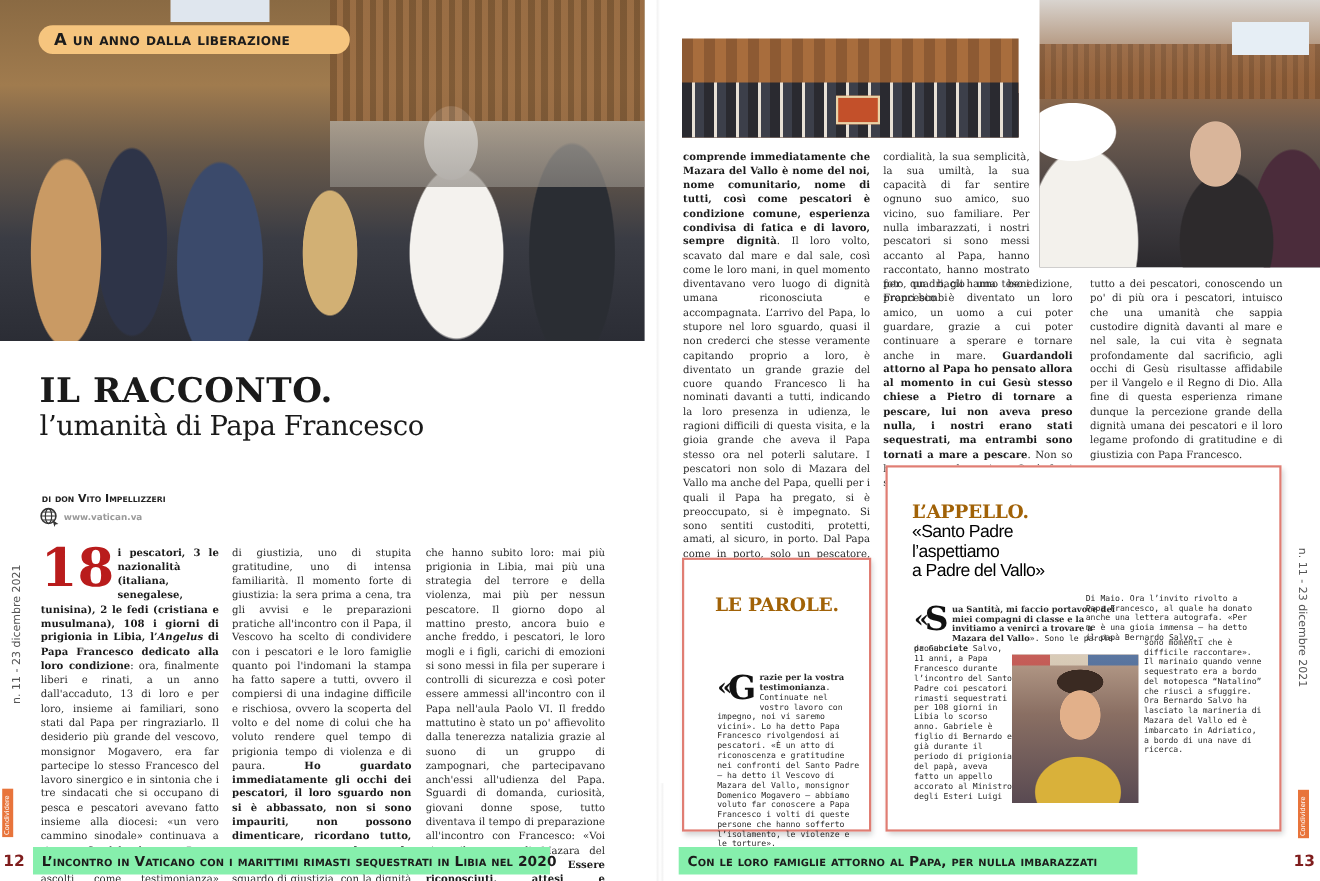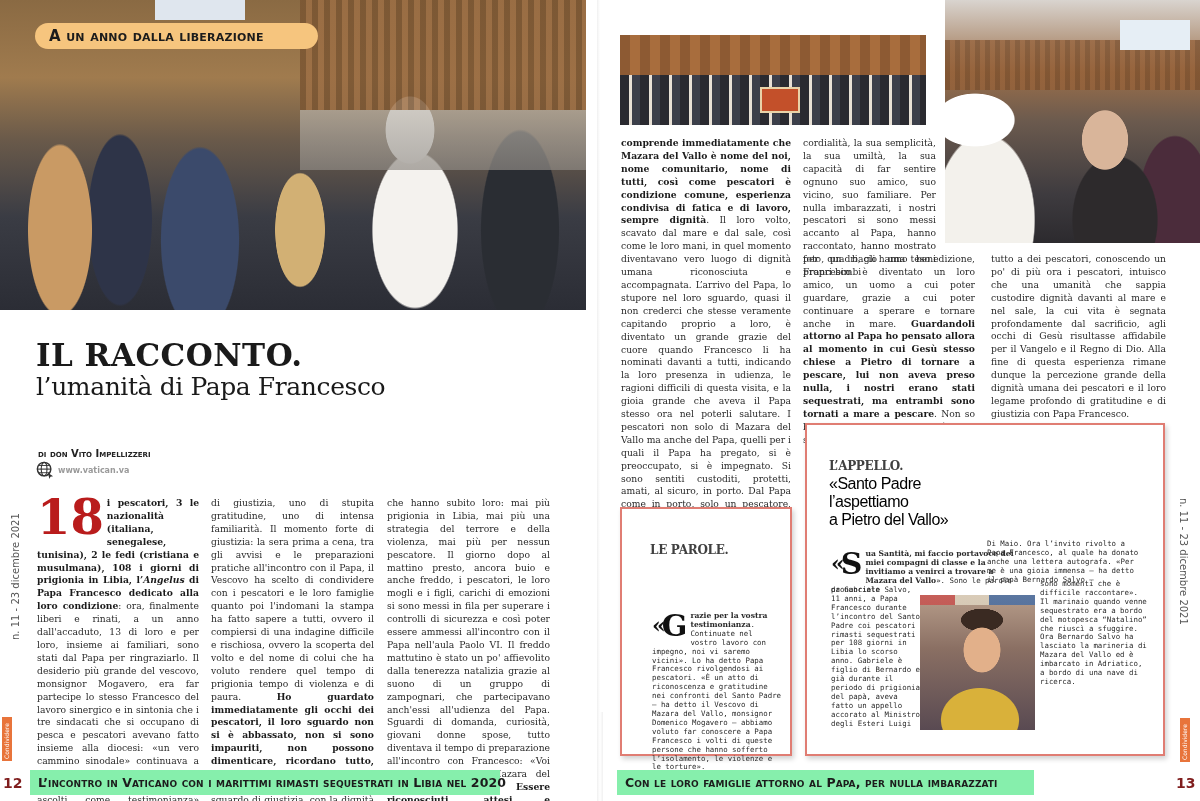--- a/index.html
+++ b/index.html
@@ -91,21 +91,21 @@
   #col-5b { left: 803px; top: 253px; width: 172px; }
   #col-6 { left: 991px; top: 253px; width: 175px; }
 
   .dropcap { float: left; font-family: "DejaVu Serif", serif; font-weight: bold; font-size: 48px; line-height: 38px; margin: 1px 3px 0 0; color: #b91c1c; }
 
   
   .box { position: absolute; background: #fff; border: 2px solid #e07d73; box-shadow: 2px 3px 5px rgba(0,0,0,0.18); }
   #box-parole { left: 620px; top: 507px; width: 172px; height: 249px; }
   #box-appello { left: 805px; top: 423px; width: 360px; height: 333px; }
 
-  .box-title-1 { font-family: "DejaVu Serif", serif; font-weight: bold; font-size: 12px; line-height: 17px; color: #404040; letter-spacing: -0.3px; }
+  .box-title-1 { font-family: "DejaVu Serif", serif; font-weight: bold; font-size: 17px; line-height: 17px; color: #a16207; letter-spacing: -0.3px; }
   .box-title-2 { font-family: Liberation Sans, sans-serif; font-size: 16px; line-height: 18px; color: #000000; letter-spacing: -0.5px; }
   #box-parole .titles { position: absolute; left: 28px; top: 33px; width: 135px; }
   #box-appello .titles { position: absolute; left: 22px; top: 33px; width: 170px; }
 
   .box-text { position: absolute; font-family: "DejaVu Sans Mono", monospace; font-size: 7.4px; line-height: 8.9px; color: #2a2a2a; }
   .box-text b { font-family: "DejaVu Serif", serif; font-weight: bold; font-size: 7.6px; }
   .quote-cap { float: left; display: flex; align-items: flex-start; margin: 0 3px 0 0; }
   .quote-cap .qm { font-family: "DejaVu Serif", serif; font-weight: bold; font-size: 22px; line-height: 26px; color: #111; letter-spacing: -4px; }
   .quote-cap .cap { font-family: "DejaVu Serif", serif; font-weight: bold; font-size: 30px; line-height: 27px; color: #111; }
   #parole-text { left: 30px; top: 103px; width: 130px; }
@@ -218,21 +218,21 @@
         <span class="cap">G</span>
       </span><b>razie per la vostra testimonianza</b><span>. Continuate nel vostro lavoro con impegno, noi vi saremo vicini». Lo ha detto Papa Francesco rivolgendosi ai pescatori. «È un atto di riconoscenza e gratitudine nei confronti del Santo Padre – ha detto il Vescovo di Mazara del Vallo, monsignor Domenico Mogavero – abbiamo voluto far conoscere a Papa Francesco i volti di queste persone che hanno sofferto l’isolamento, le violenze e le torture».</span>
   </div>
 </div>
 
 <div class="box" id="box-appello">
   <div class="titles">
     <div class="box-title-1">L’APPELLO.</div>
     <div class="box-title-2">«Santo Padre</div>
     <div class="box-title-2">l’aspettiamo</div>
-    <div class="box-title-2">a Pietro del Vallo»</div>
+    <div class="box-title-2">a Padre del Vallo»</div>
   </div>
   <div class="box-text" id="appello-text-1">
     <span class="quote-cap">
         <span class="qm">«</span>
         <span class="cap">S</span>
       </span><b>ua Santità, mi faccio portavoce dei miei compagni di classe e la invitiamo a venirci a trovare a Mazara del Vallo</b><span>». Sono le parole pronunciate</span>
   </div>
   <div class="box-text" id="appello-text-2">da Gabriele Salvo, 11 anni, a Papa Francesco durante l’incontro del Santo Padre coi pescatori rimasti sequestrati per 108 giorni in Libia lo scorso anno. Gabriele è figlio di Bernardo e già durante il periodo di prigionia del papà, aveva fatto un appello accorato al Ministro degli Esteri Luigi</div>
   <div class="box-text" id="appello-text-3">Di Maio. Ora l’invito rivolto a Papa Francesco, al quale ha donato anche una lettera autografa. «Per me è una gioia immensa – ha detto il papà Bernardo Salvo –</div>
   <div class="box-text" id="appello-text-4">sono momenti che è difficile raccontare». Il marinaio quando venne sequestrato era a bordo del motopesca “Natalino” che riuscì a sfuggire. Ora Bernardo Salvo ha lasciato la marineria di Mazara del Vallo ed è imbarcato in Adriatico, a bordo di una nave di ricerca.</div>

